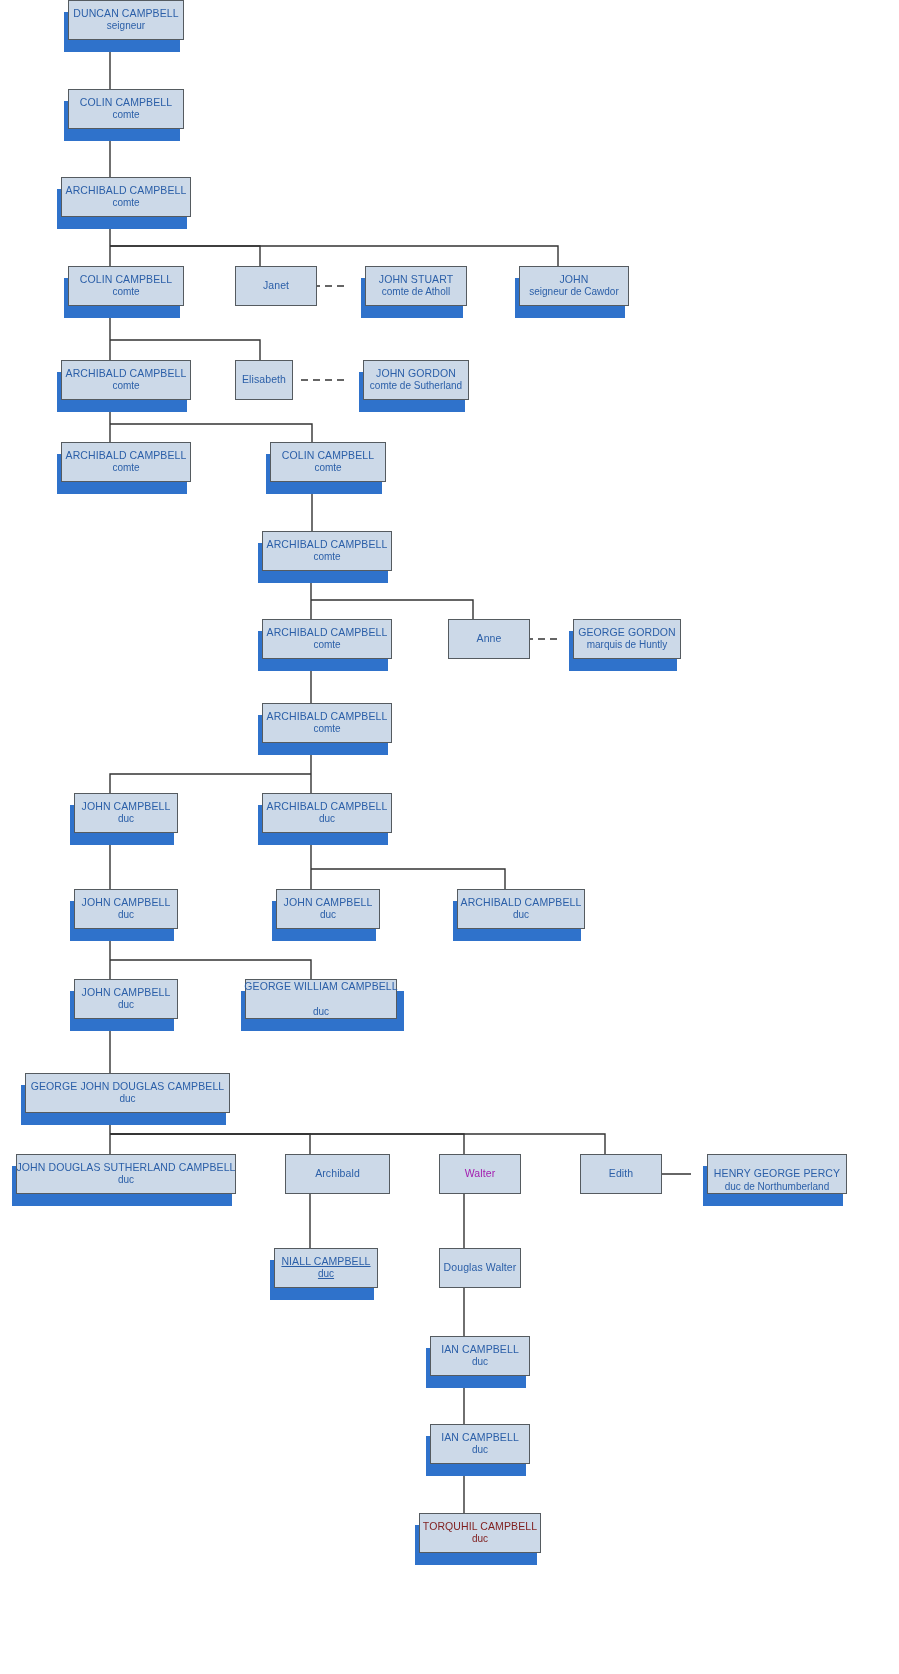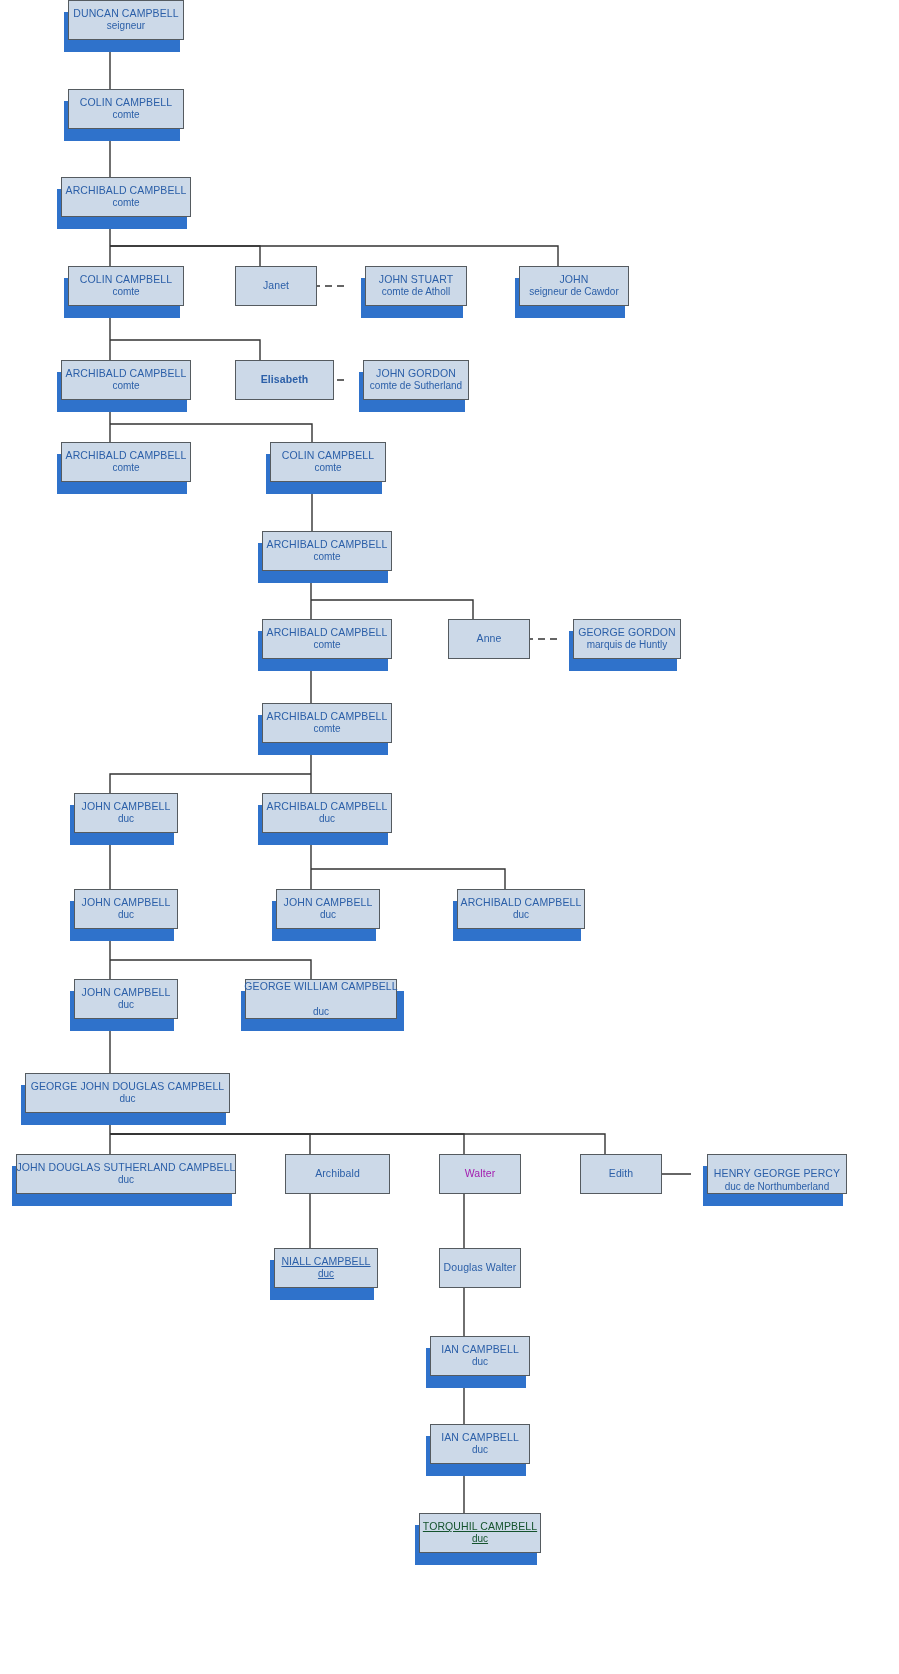--- a/index.html
+++ b/index.html
@@ -152,21 +152,21 @@
         <span class="ti">comte de Atholl</span>
       </div>
       <div class="node" style="left: 503px; top: 266px; width: 110px; height: 40px; background: rgb(204, 217, 232); border-color: rgb(85, 91, 96); color: rgb(43, 95, 168);">
         <span class="nm">JOHN</span>
         <span class="ti">seigneur de Cawdor</span>
       </div>
       <div class="node" style="left: 45px; top: 360px; width: 130px; height: 40px; background: rgb(204, 217, 232); border-color: rgb(85, 91, 96); color: rgb(43, 95, 168);">
         <span class="nm">ARCHIBALD CAMPBELL</span>
         <span class="ti">comte</span>
       </div>
-      <div class="node" style="left: 219px; top: 360px; width: 99px; height: 40px; background: rgb(204, 217, 232); border-color: rgb(85, 91, 96); color: rgb(43, 95, 168); font-weight: bold;">
+      <div class="node" style="left: 219px; top: 360px; width: 58px; height: 40px; background: rgb(204, 217, 232); border-color: rgb(85, 91, 96); color: rgb(43, 95, 168);">
         <span class="nm">Elisabeth</span>
       </div>
       <div class="node" style="left: 347px; top: 360px; width: 106px; height: 40px; background: rgb(204, 217, 232); border-color: rgb(85, 91, 96); color: rgb(43, 95, 168);">
         <span class="nm">JOHN GORDON</span>
         <span class="ti">comte de Sutherland</span>
       </div>
       <div class="node" style="left: 45px; top: 442px; width: 130px; height: 40px; background: rgb(204, 217, 232); border-color: rgb(85, 91, 96); color: rgb(43, 95, 168);">
         <span class="nm">ARCHIBALD CAMPBELL</span>
         <span class="ti">comte</span>
       </div>
@@ -250,19 +250,19 @@
         <span class="nm">Douglas Walter</span>
       </div>
       <div class="node" style="left: 414px; top: 1336px; width: 100px; height: 40px; background: rgb(204, 217, 232); border-color: rgb(85, 91, 96); color: rgb(43, 95, 168);">
         <span class="nm">IAN CAMPBELL</span>
         <span class="ti">duc</span>
       </div>
       <div class="node" style="left: 414px; top: 1424px; width: 100px; height: 40px; background: rgb(204, 217, 232); border-color: rgb(85, 91, 96); color: rgb(43, 95, 168);">
         <span class="nm">IAN CAMPBELL</span>
         <span class="ti">duc</span>
       </div>
-      <div class="node" style="left: 403px; top: 1513px; width: 122px; height: 40px; background: rgb(204, 217, 232); border-color: rgb(85, 91, 96); color: #14532d; text-decoration: underline;">
+      <div class="node" style="left: 403px; top: 1513px; width: 122px; height: 40px; background: rgb(204, 217, 232); border-color: rgb(85, 91, 96); color: #7f1d1d;">
         <span class="nm">TORQUHIL CAMPBELL</span>
         <span class="ti">duc</span>
       </div>
     </div>
 
 </div>
 
 </body></html>

